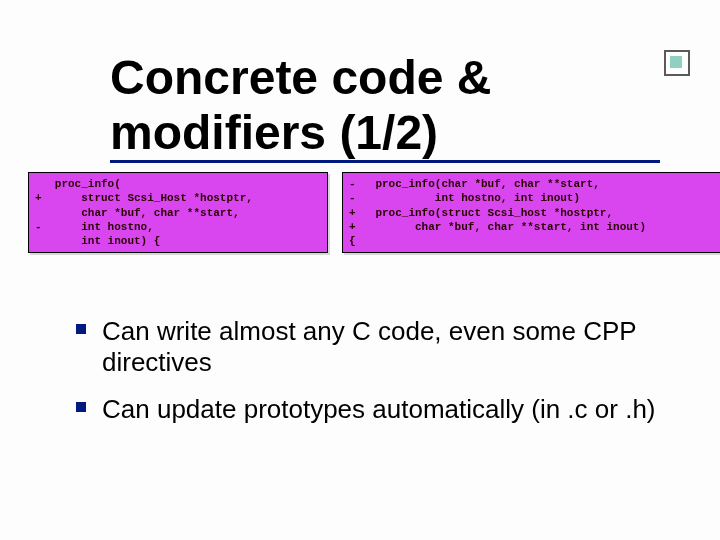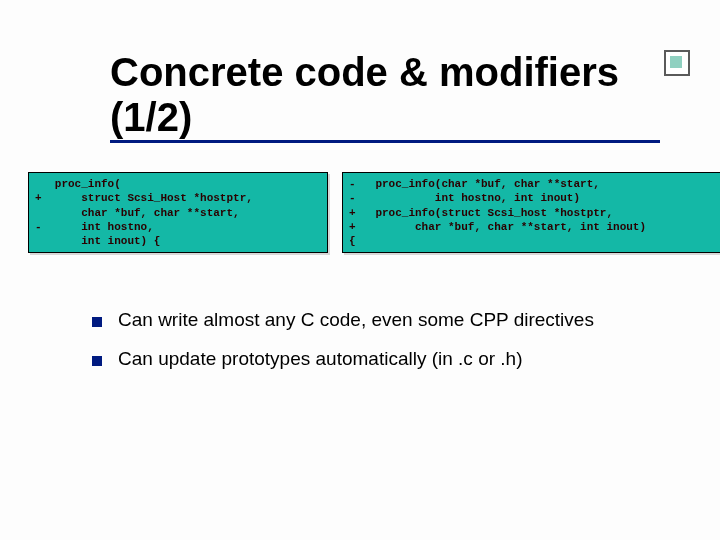--- a/index.html
+++ b/index.html
@@ -11,21 +11,21 @@
     font-family: "Comic Sans MS", "Comic Sans", cursive, sans-serif;
     color: #000;
     overflow: hidden;
     position: relative;
   }
   .title {
     position: absolute;
     top: 50px;
     left: 110px;
     right: 60px;
-    font-size: 40px;
+    font-size: 48px;
     font-weight: bold;
     border-bottom: 3px solid #001a80;
   }
   .corner-square {
     position: absolute;
     top: 50px;
     right: 30px;
     width: 22px;
     height: 22px;
     border: 2px solid #5a5a5a;
@@ -43,39 +43,39 @@
   .codewrap {
     position: absolute;
     top: 172px;
     left: 28px;
     right: -2px;
     display: flex;
     gap: 14px;
   }
   .codebox {
     border: 1px solid #000;
-    background: #14b8a6;
+    background: #d946ef;
     font-family: "Courier New", Courier, monospace;
     font-weight: bold;
     font-size: 11px;
     line-height: 1.3;
     white-space: pre;
     padding: 4px 6px;
     color: #2a0000;
     box-sizing: border-box;
     box-shadow: 2px 2px 0 rgba(0,0,0,0.15);
   }
   .codebox.left  { flex: 0 0 300px; }
   .codebox.right { flex: 1 1 auto; overflow: hidden; }
   .bullets {
     position: absolute;
     top: 290px;
-    left: 52px;
+    left: 36px;
     right: 30px;
-    font-size: 19px;
+    font-size: 26px;
     line-height: 1.2;
   }
   .bullets li {
     list-style: none;
     position: relative;
     padding-left: 26px;
     margin-bottom: 16px;
   }
   .bullets li::before {
     content: "";

